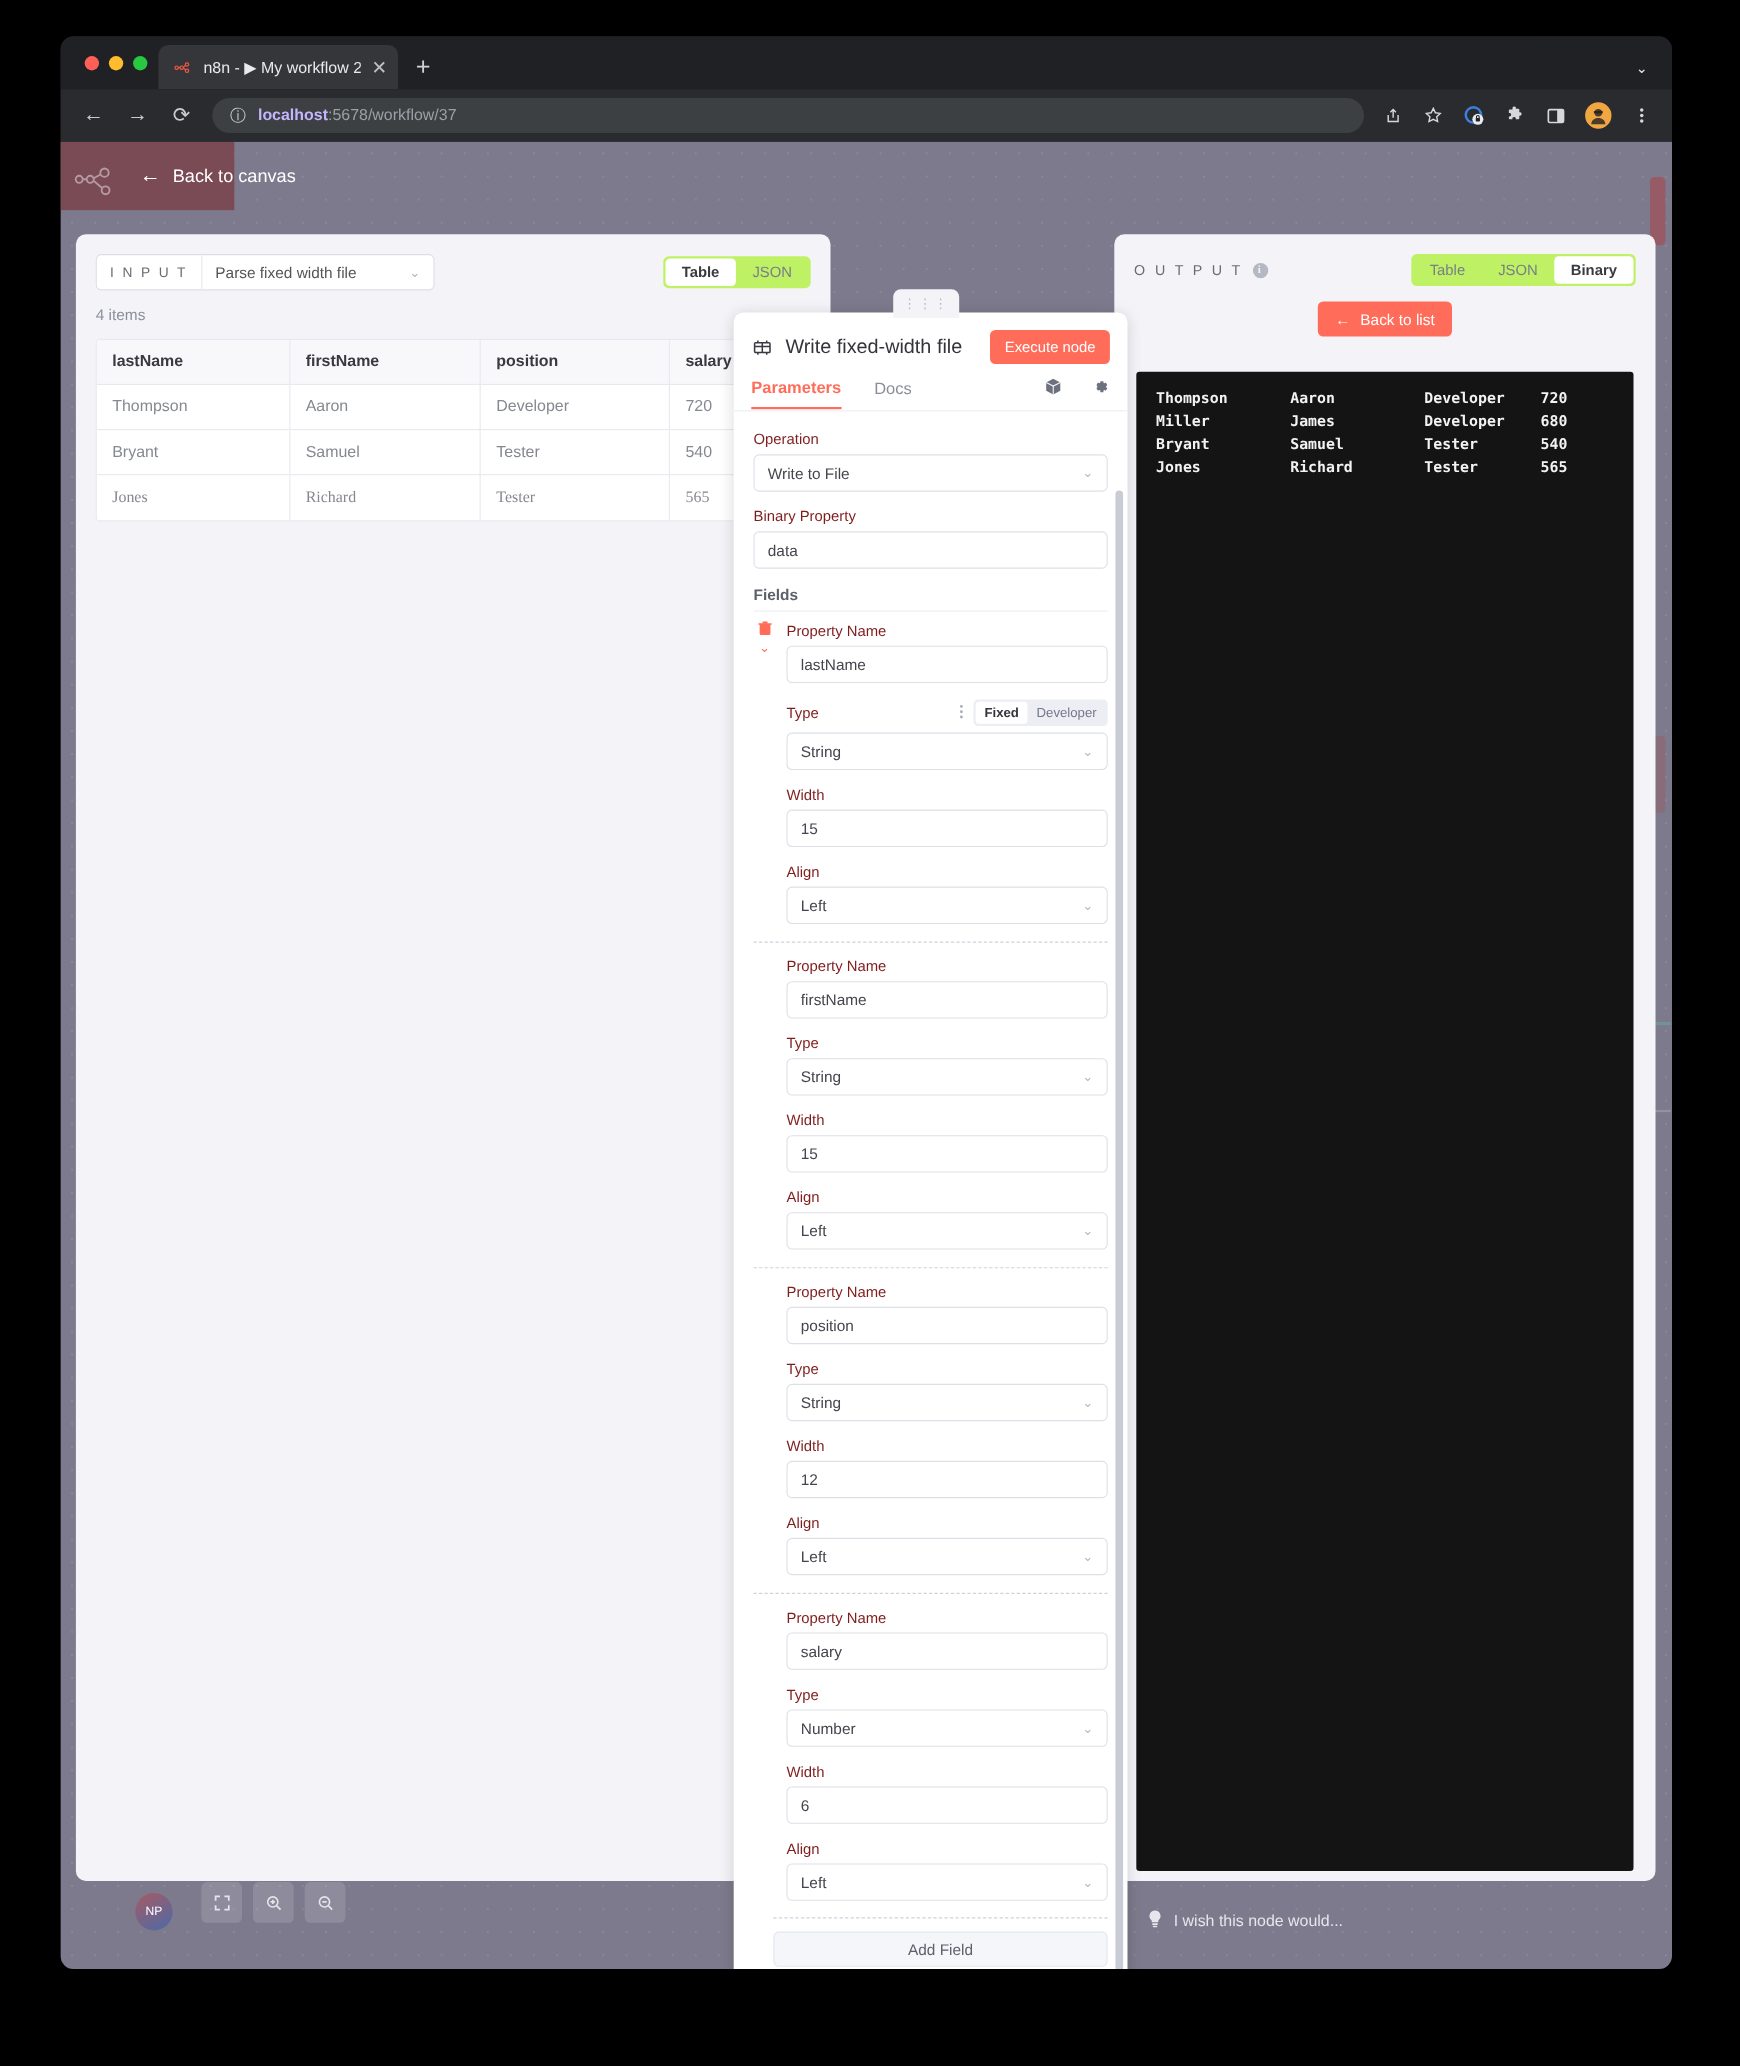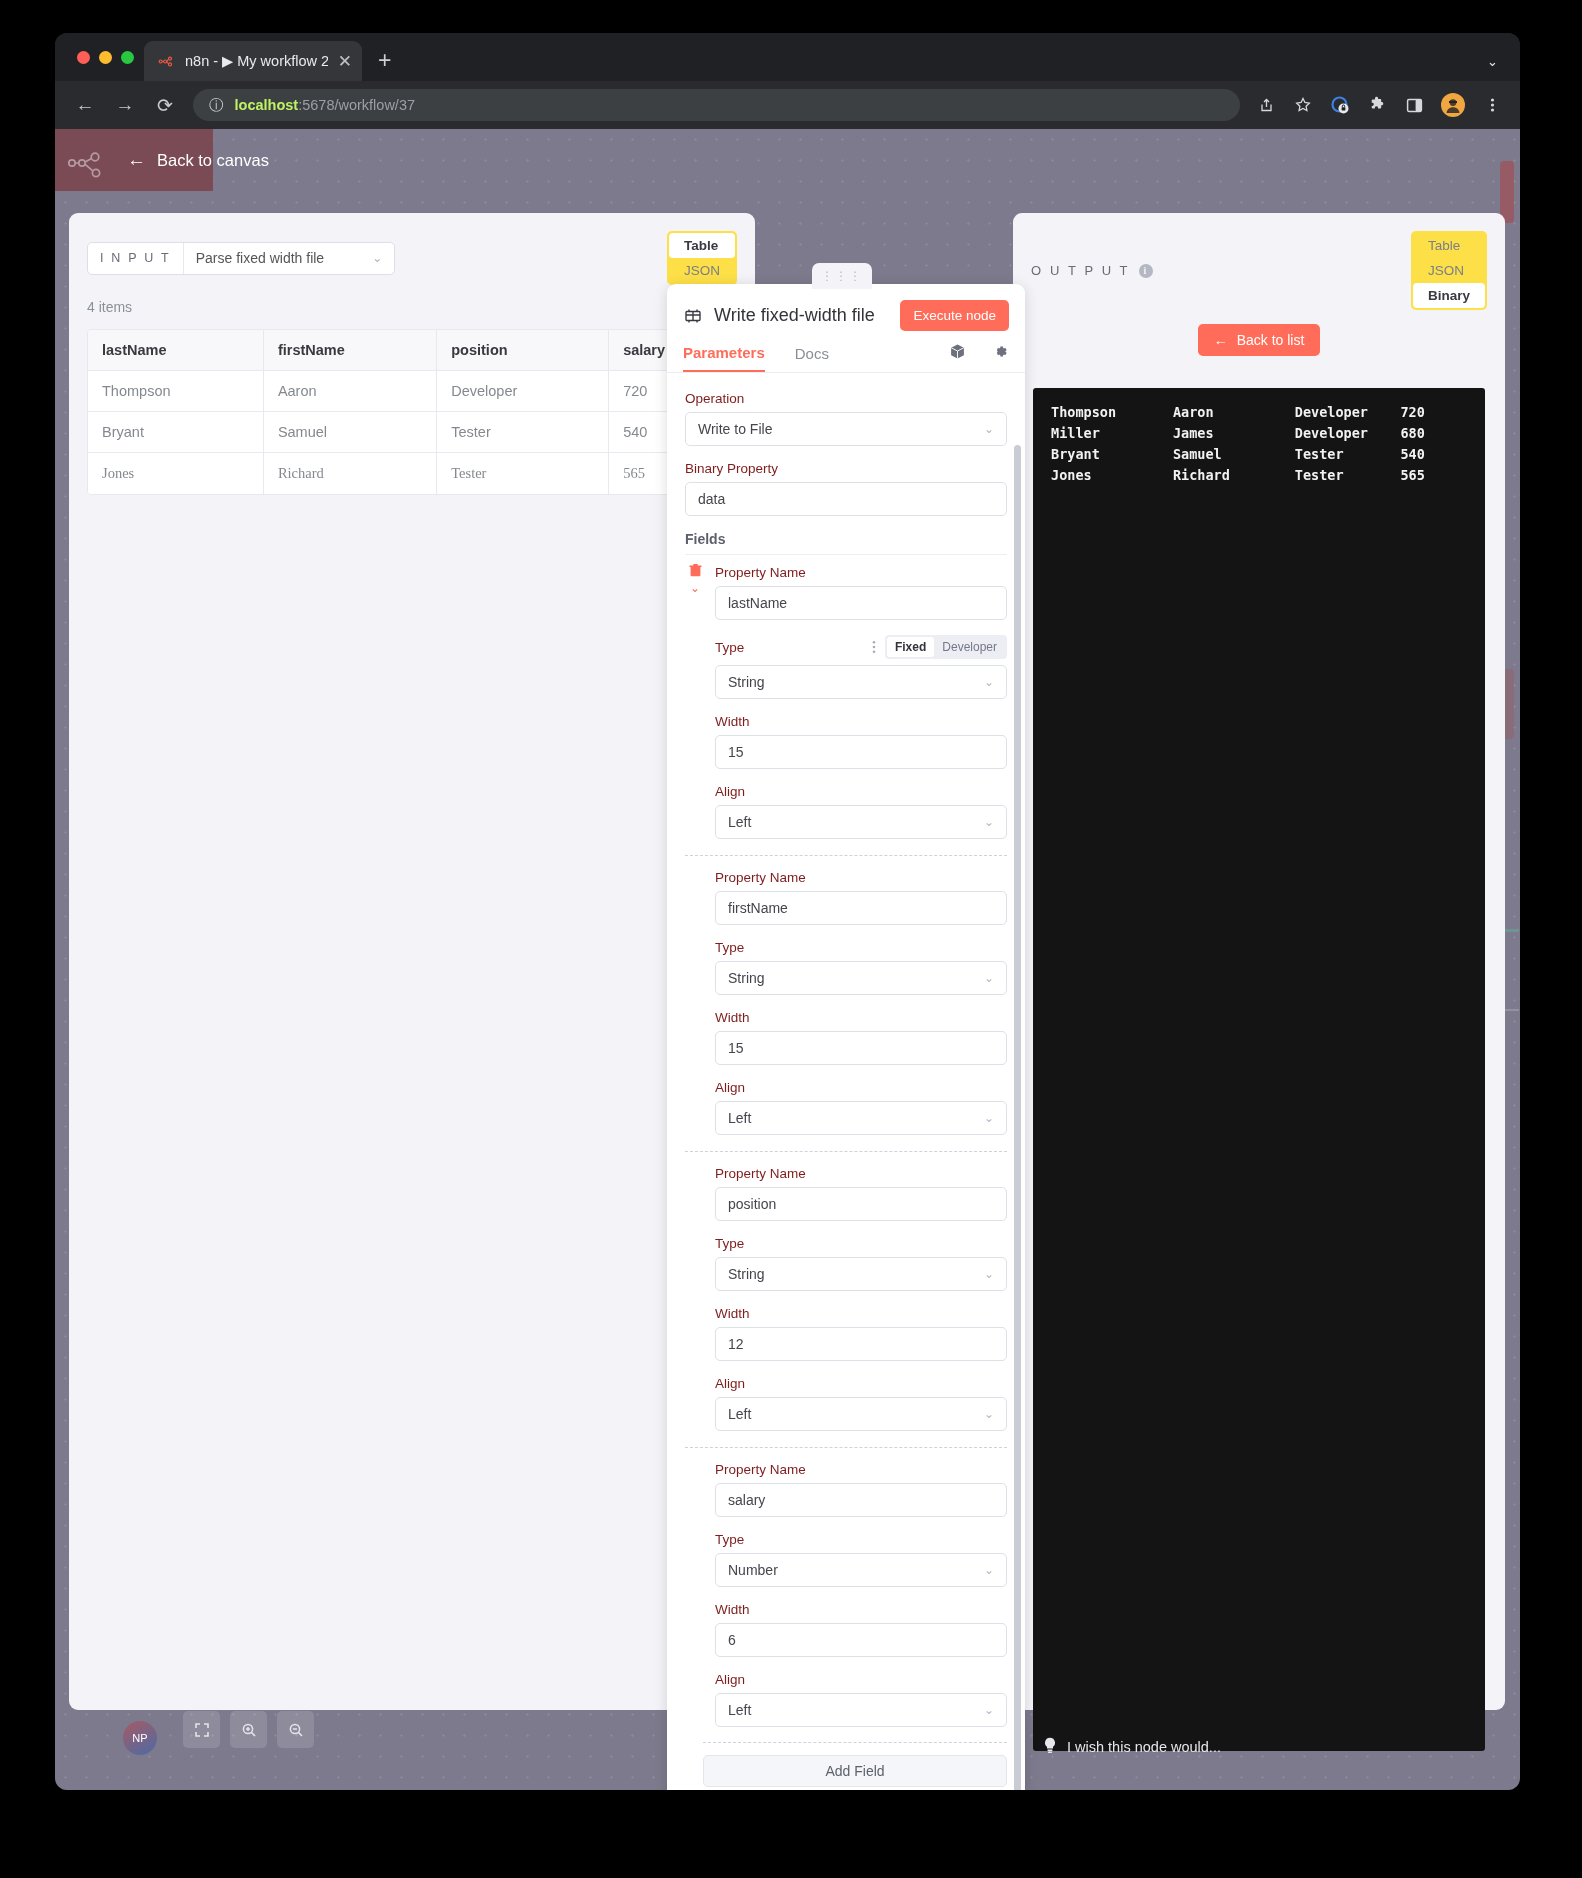--- a/index.html
+++ b/index.html
@@ -40,21 +40,21 @@
   .toolbar {
     height: 48px; background: #292b2e; display: flex; align-items: center;
     padding: 0 18px; gap: 16px;
   }
   .navbtn { color: #c9cccf; font-size: 19px; width: 24px; text-align: center; cursor: pointer; }
   .omnibox {
     flex: 1; height: 32px; background: #3c4043; border-radius: 16px;
     display: flex; align-items: center; padding: 0 16px; gap: 11px;
     color: #c9cdd1; font-size: 14.5px; max-width: 1100px;
   }
-  .omnibox .host { color: #bef264; font-weight: bold; text-align: right; }
+  .omnibox .host { color: #c4b5fd; font-weight: bold; text-align: right; }
   .omnibox .path { color: #9aa0a6; }
   .tb-icons { margin-left: auto; display: flex; align-items: center; gap: 17px; color: #d6d9dc; }
   .tb-ic { width: 20px; height: 20px; display: flex; align-items: center; justify-content: center; cursor: pointer; }
   .avatar-ic { width: 24px; height: 24px; border-radius: 50%; background: #f0a741; display:flex;align-items:center;justify-content:center; }
 
   
   .app { position: relative; width: 1465px; height: 1661px; background: #7c7a8c; overflow: hidden; }
   .canvas-dots {
     position: absolute; inset: 0;
     background-image: radial-gradient(#8a8897 1.1px, transparent 1.1px);
@@ -94,21 +94,21 @@
   }
   .io-value { display: flex; align-items: center; gap: 48px; padding: 0 12px; font-size: 14px; color: #555; }
   .io-value .chev { color: #aeb2bd; font-size: 12px; }
   .out-label { font-size: 13px; letter-spacing: 2.6px; color: #6b6b76; display:flex; align-items:center; gap:9px;}
   .info-ic {
     width: 14px; height: 14px; border-radius: 50%; background: #b4b8c2; color: #f4f4f8;
     font-size: 10px; display: flex; align-items: center; justify-content: center; font-weight: bold;
     font-family: "Liberation Serif", serif;
   }
   .seg {
-    margin-left: auto; display: flex; background: #fde047; border-radius: 5px; padding: 2px; flex-direction: column;
+    margin-left: auto; display: flex; background: #bef264; border-radius: 5px; padding: 2px;
   }
   .seg > div {
     padding: 5px 15px; font-size: 13.5px; color: #7a7e8a; border-radius: 4px; cursor: pointer;
   }
   .seg > div.on { background: #fff; color: #3a3a42; font-weight: bold; }
   .items-count { padding: 14px 18px 0 18px; font-size: 14px; color: #8b8f99; }
 
   
   .tbl { margin: 14px 18px 0 18px; border: 1px solid #e7e9ef; border-radius: 4px; overflow: hidden; background:#fff;}
   .tbl table { border-collapse: collapse; width: 100%; }

